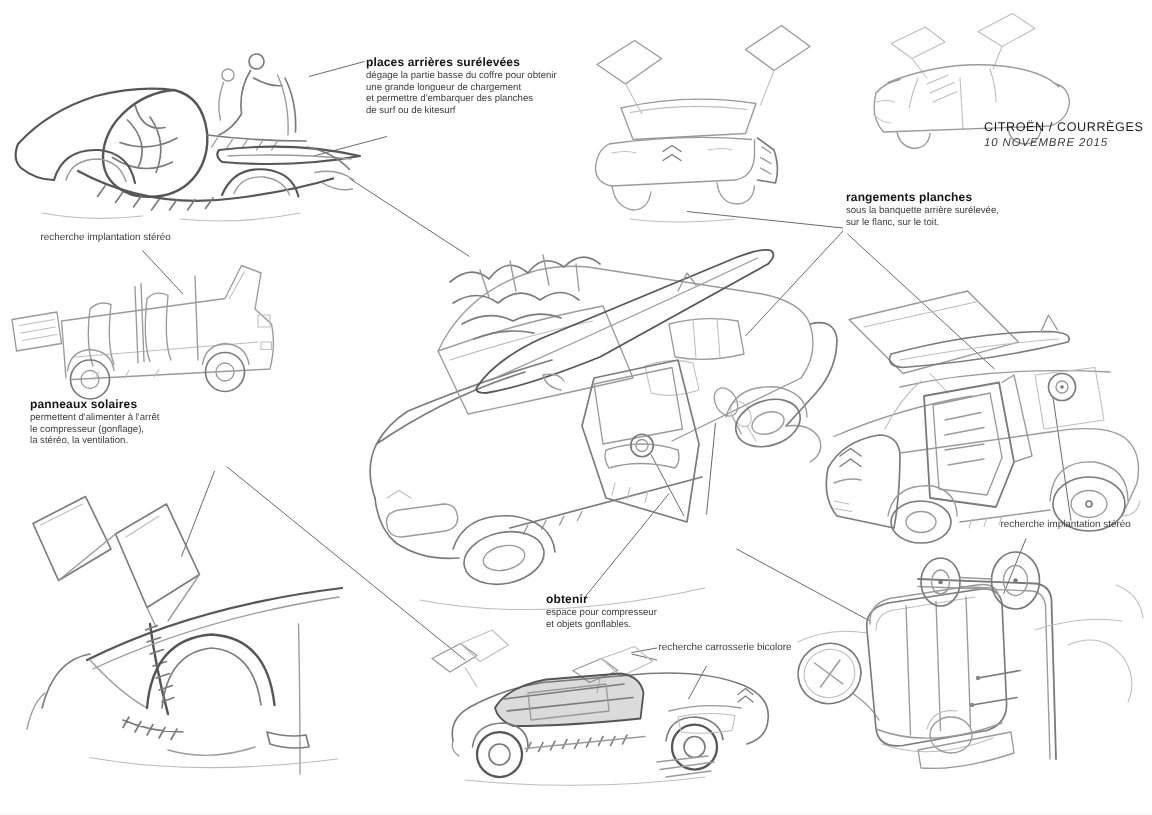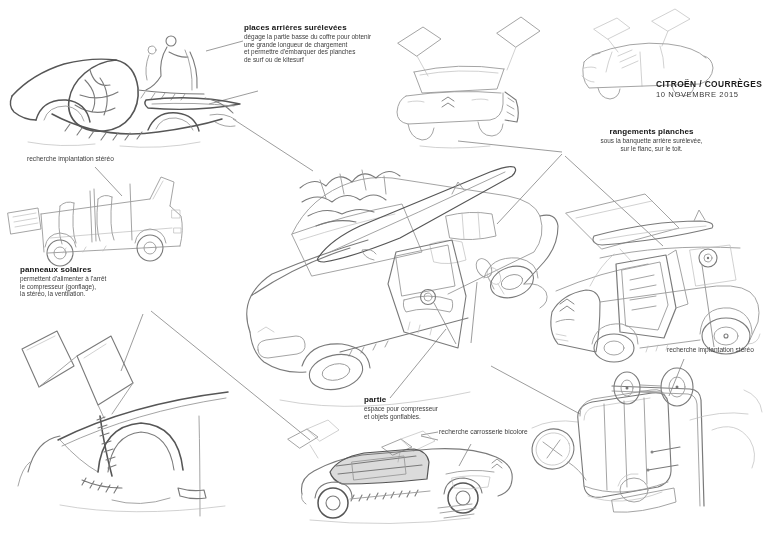--- a/index.html
+++ b/index.html
@@ -13,22 +13,22 @@
   .pl{stroke:#9a9a9a;fill:none;stroke-width:0.9;stroke-linecap:round;stroke-linejoin:round;}
   .pm{stroke:#7a7a7a;fill:none;stroke-width:1.1;stroke-linecap:round;stroke-linejoin:round;}
   .pd{stroke:#565656;fill:none;stroke-width:1.4;stroke-linecap:round;stroke-linejoin:round;}
   .lead{stroke:#4a4a4a;stroke-width:0.55;fill:none;}
   
   .callout{position:absolute;color:#3d3d3d;}
   .callout .t{font-size:8px;font-weight:bold;color:#141414;line-height:9px;letter-spacing:0.1px;margin-bottom:1px;}
   .callout .b{font-size:6.4px;line-height:7.7px;color:#3d3d3d;}
   .slabel{position:absolute;font-size:6.6px;color:#3d3d3d;line-height:8px;}
   .brand{position:absolute;left:656px;top:80px;}
-  .brand .n{font-size:8.4px;font-weight:bold;color:#1a1a1a;letter-spacing:0.4px;line-height:9px;}
-  .brand .d{font-size:7.6px;color:#3a3a3a;letter-spacing:0.6px;line-height:9px;margin-top:1px;}
+  .brand .n{font-size:8.4px;font-weight:normal;color:#1a1a1a;letter-spacing:0.4px;line-height:9px;}
+  .brand .d{font-size:7.6px;color:#3a3a3a;letter-spacing:0.6px;line-height:9px;margin-top:1px;font-style:italic;}
   .ra{}
 </style>
 </head>
 <body>
 
 <div class="board">
 
   <svg class="sk" viewBox="0 0 768 543">
 
     <g>
@@ -242,21 +242,21 @@
       <path class="pm" d="M315,498 Q317,482 336,482 Q352,484 352,498 M444,494 Q446,478 464,478 Q480,480 482,493"></path>
       <path class="pm" d="M354,495 l-3,6 M362,495 l-3,6 M370,494 l-3,6 M378,493 l-3,6 M386,493 l-3,6 M394,492 l-3,6 M402,491 l-3,6 M410,491 l-3,6 M418,490 l-3,6"></path>
       <path class="pl" d="M350,499 L430,491 M446,474 Q470,468 494,472"></path>
       <path class="pxl" d="M452,478 Q472,474 490,477 L488,487 Q470,490 454,488 Z"></path>
       <path class="pm" style="stroke-width:0.8" d="M492,463 l5,-4 l5,4 M492,468 l5,-4 l5,4"></path>
       <path class="pl" d="M438,508 l34,-4 M440,513 l36,-5 M444,518 l30,-4 M302,494 Q300,500 306,504"></path>
       <path class="pxl" d="M310,520 Q390,528 470,518"></path>
     </g>
   </svg>
 
-  <div class="callout" style="left:244px;top:23px;width:175px;">
+  <div class="callout" style="left:244px;top:37px;width:175px;">
     <div class="t">places arrières surélevées</div>
     <div class="b">dégage la partie basse du coffre pour obtenir</div>
     <div class="b">une grande longueur de chargement</div>
     <div class="b">et permettre d'embarquer des planches</div>
     <div class="b">de surf ou de kitesurf</div>
   </div>
 
   <div class="slabel" style="left:27px;top:155px;">recherche implantation stéréo</div>
 
   <div class="callout ra" style="left:20px;top:265px;width:163px;">
@@ -264,29 +264,29 @@
     <div class="b">permettent d'alimenter à l'arrêt</div>
     <div class="b">le compresseur (gonflage),</div>
     <div class="b">la stéréo, la ventilation.</div>
   </div>
 
   <div class="brand">
     <div class="n">CITROËN / COURRÈGES</div>
     <div class="d">10 NOVEMBRE 2015</div>
   </div>
 
-  <div class="callout" style="left:564px;top:127px;width:175px;text-align:center;">
+  <div class="callout" style="left:564px;top:127px;width:175px;">
     <div class="t">rangements planches</div>
     <div class="b">sous la banquette arrière surélevée,</div>
     <div class="b">sur le flanc, sur le toit.</div>
   </div>
 
 
   <div class="callout" style="left:364px;top:395px;width:130px;">
-    <div class="t">partie</div>
+    <div class="t">obtenir</div>
     <div class="b">espace pour compresseur</div>
     <div class="b">et objets gonflables.</div>
   </div>
 
   <div class="slabel" style="left:439px;top:428px;">recherche carrosserie bicolore</div>
 
   <div class="slabel" style="left:667px;top:346px;">recherche implantation stéréo</div>
 
 </div>
 

